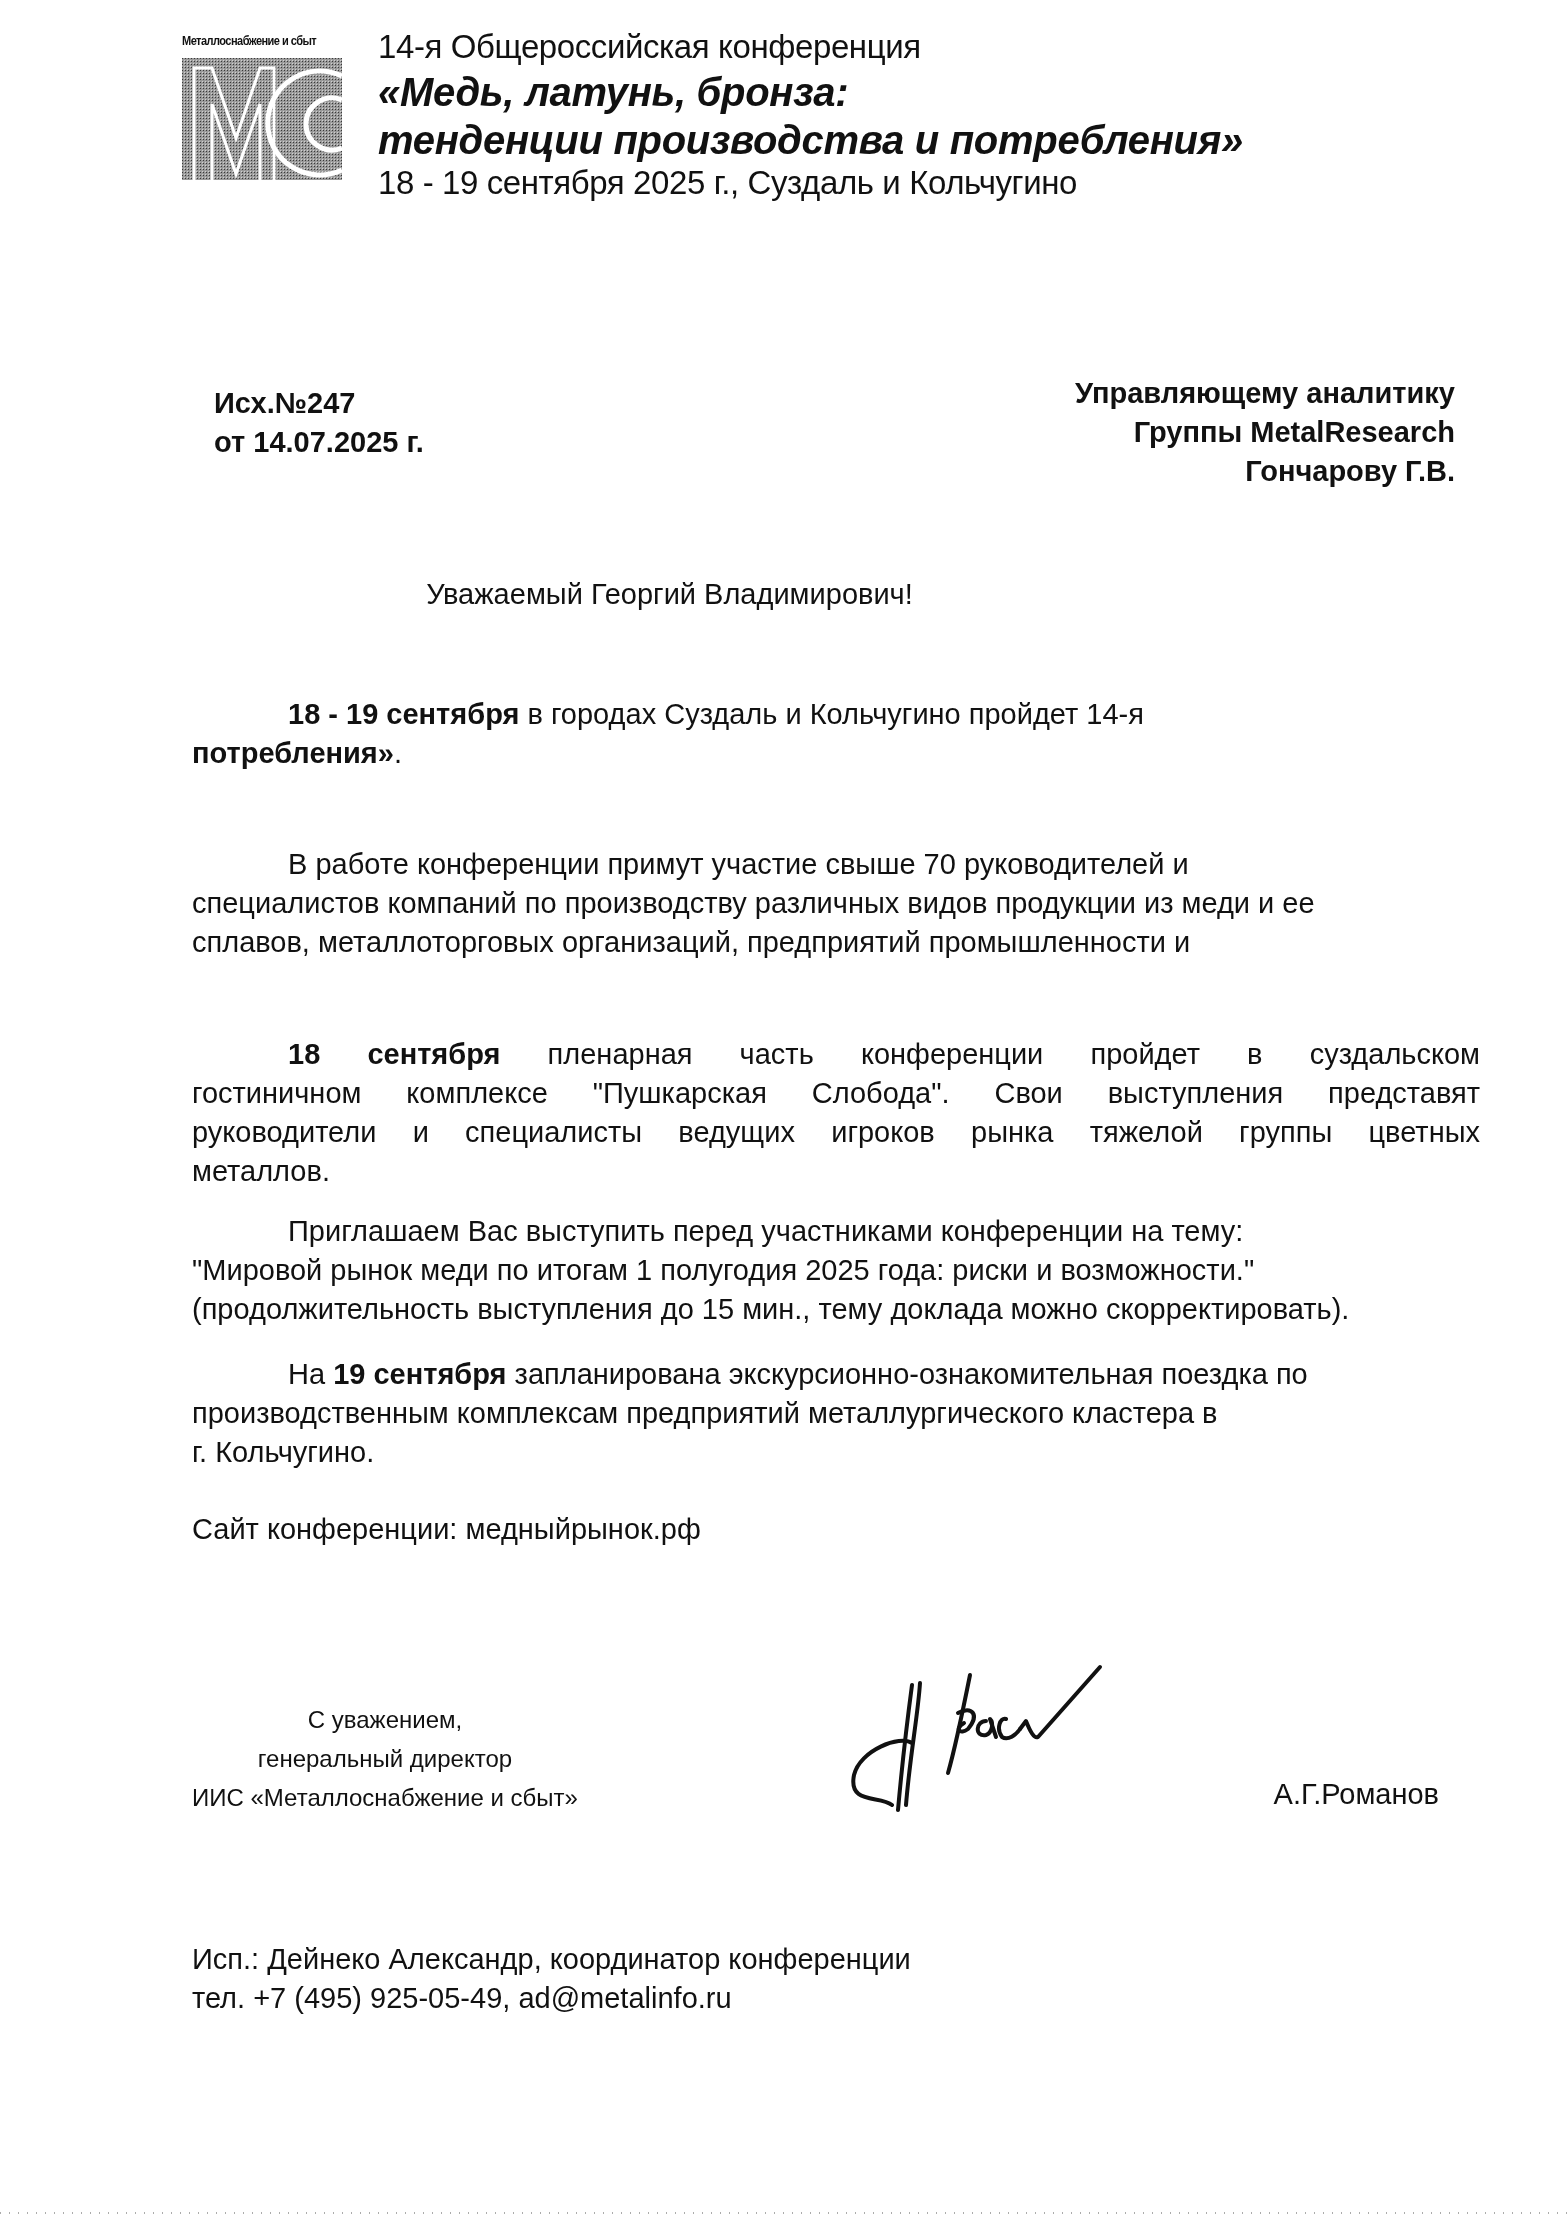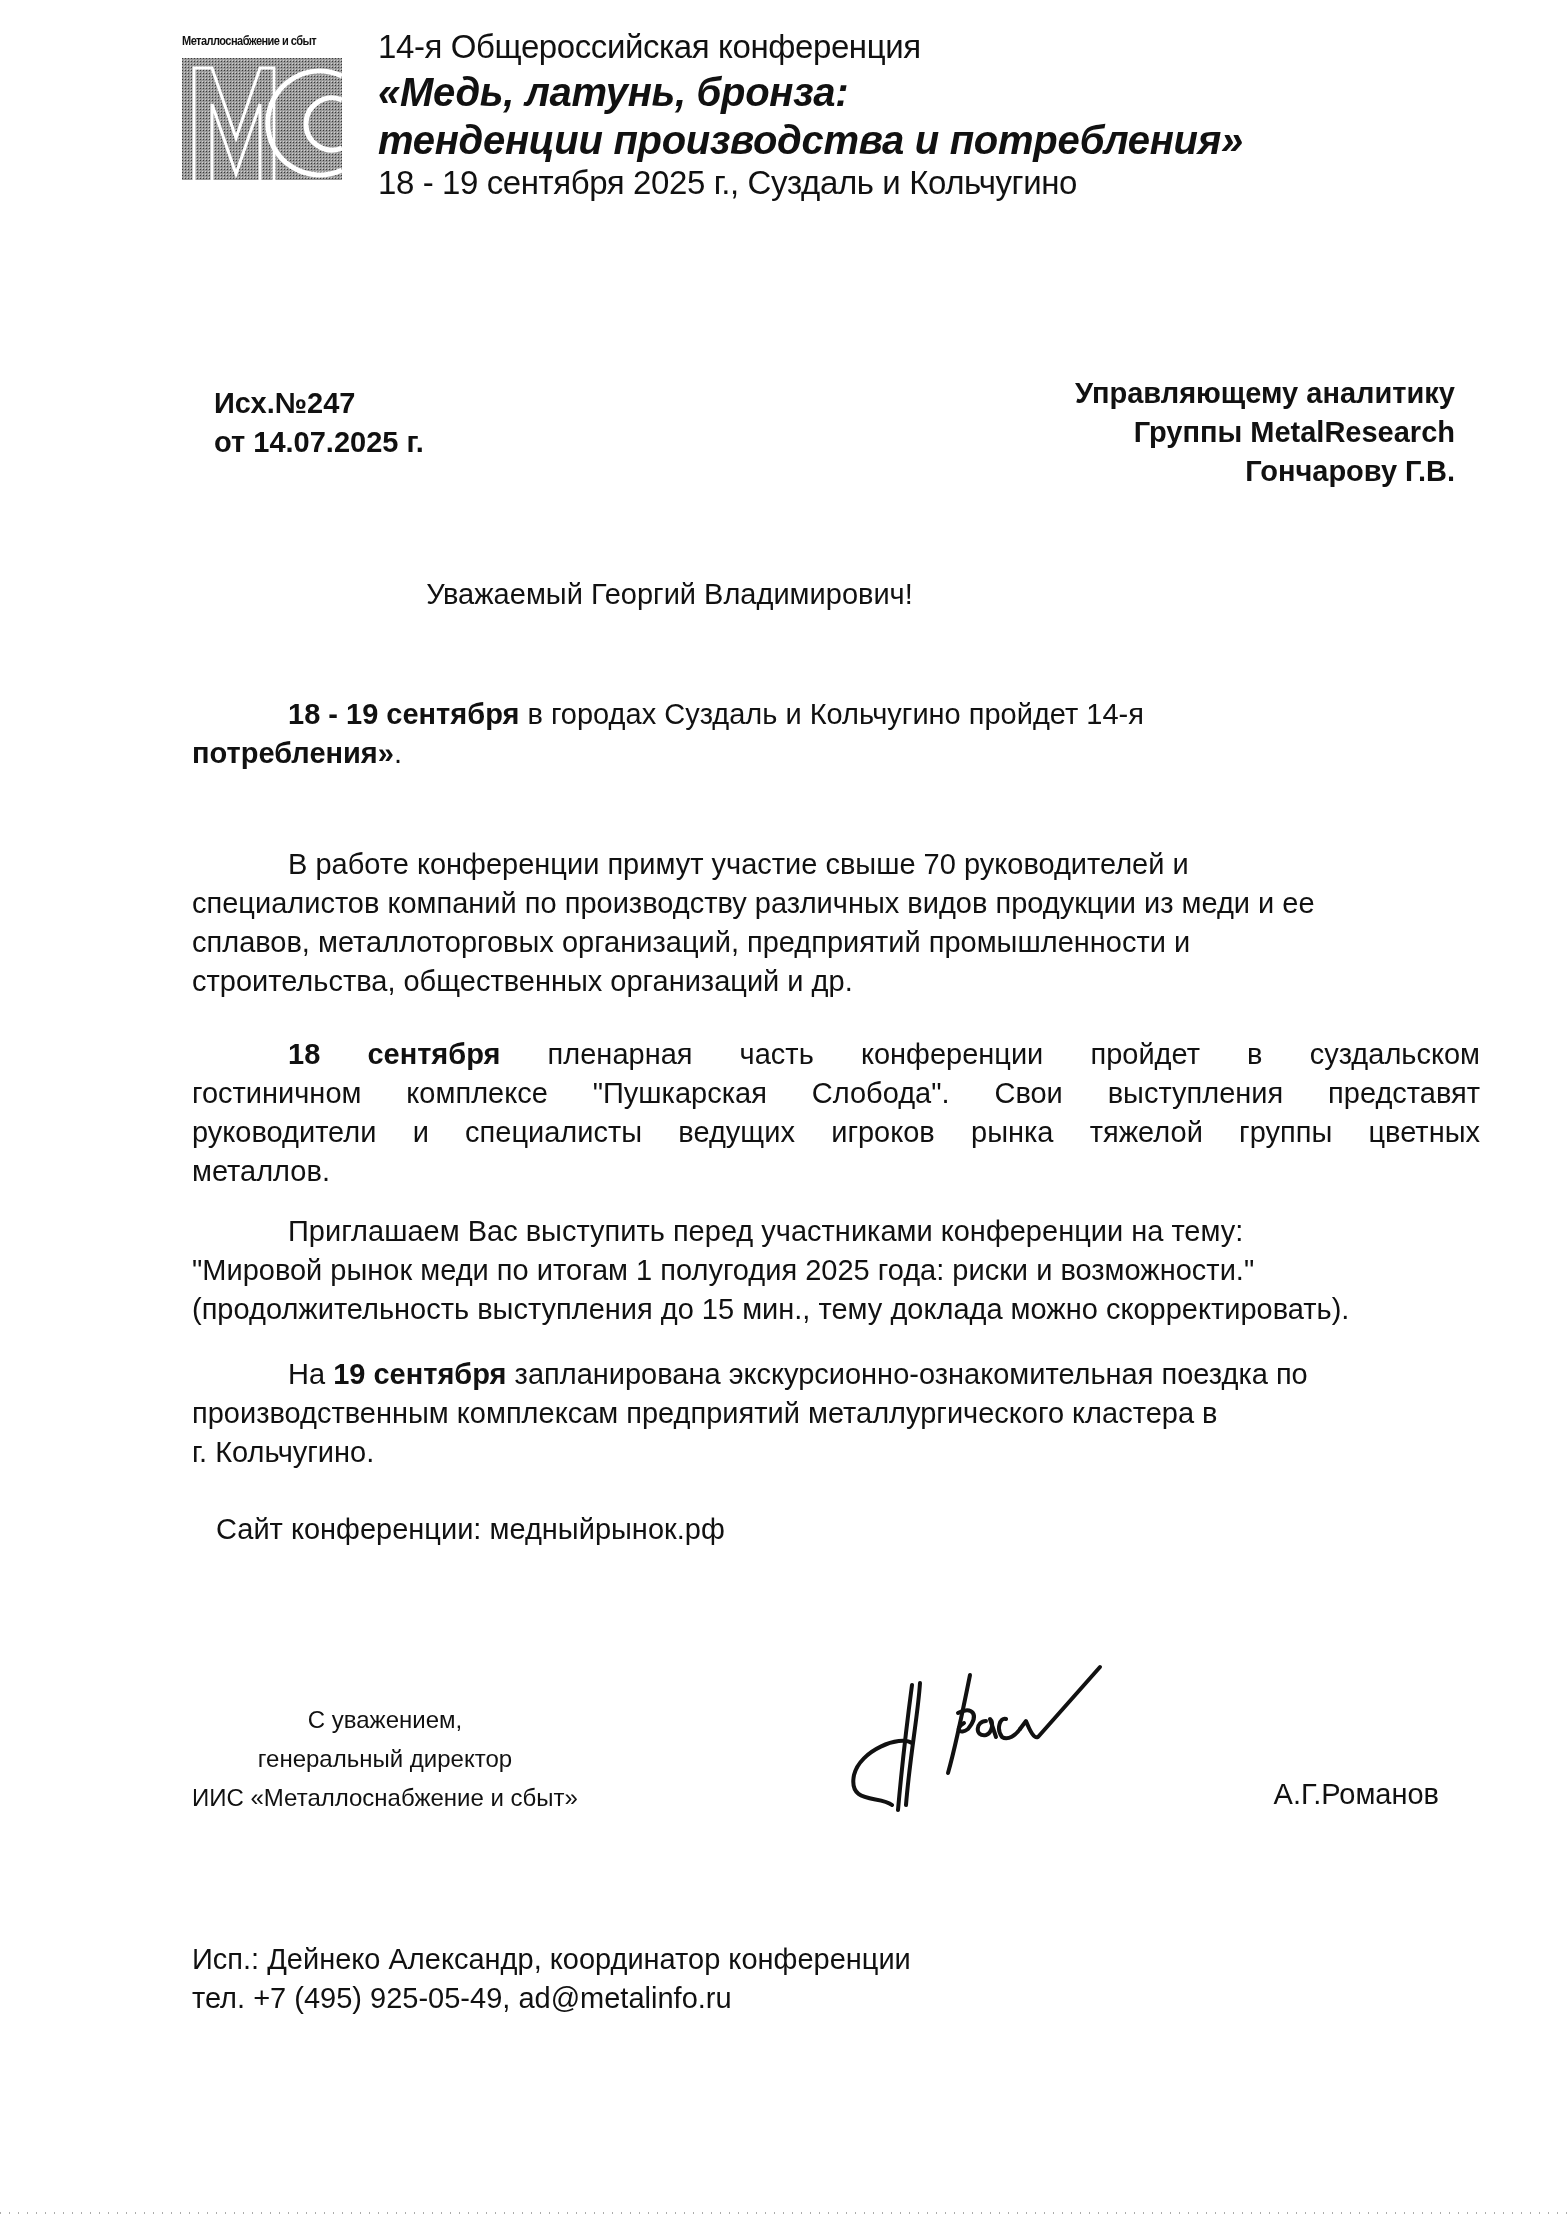--- a/index.html
+++ b/index.html
@@ -31,21 +31,21 @@
   .para .indent { padding-left: 96px; }
   .just .line { text-align: justify; text-align-last: justify; white-space: normal; }
   .just .line.last { text-align-last: left; }
   b { font-weight: bold; margin-top: 45px; }
 
   .p1 { top: 695px; }
   .p2 { top: 845px; }
   .p3 { top: 1035px; }
   .p4 { top: 1212px; }
   .p5 { top: 1355px; }
-  .site { top: 1510px; margin-left: 24px; }
+  .site { top: 1510px; }
 
   .closing { left: 192px; top: 1700px; font-size: 24px; line-height: 39px; text-align: center; }
   .signature { left: 840px; top: 1655px; width: 270px; height: 160px; }
   .signer { right: 128px; top: 1778px; font-size: 29px; }
 
   .contact { left: 192px; top: 1940px; font-size: 29px; line-height: 39px; }
 
   .scan-edge { left: 0; top: 2212px; width: 1567px; height: 2px;
                background: repeating-linear-gradient(90deg, #888 0 1px, transparent 1px 9px); opacity: 0.7; }
 </style>
@@ -98,21 +98,20 @@
 
 <div class="abs para p1">
   <span class="line indent"><b>18 - 19 сентября</b><span> в городах Суздаль и Кольчугино пройдет 14-я</span></span>
   <span class="line"><b>потребления»</b><span>.</span></span>
 </div>
 
 <div class="abs para p2">
   <span class="line indent">В работе конференции примут участие свыше 70 руководителей и</span>
   <span class="line">специалистов компаний по производству различных видов продукции из меди и ее</span>
   <span class="line">сплавов, металлоторговых организаций, предприятий промышленности и</span>
-  <span class="line">строительства, общественных организаций и др.</span>
 </div>
 
 <div class="abs para p3 just">
   <span class="line indent"><b>18 сентября</b><span> пленарная часть конференции пройдет в суздальском</span></span>
   <span class="line">гостиничном комплексе "Пушкарская Слобода". Свои выступления представят</span>
   <span class="line">руководители и специалисты ведущих игроков рынка тяжелой группы цветных</span>
   <span class="line last">металлов.</span>
 </div>
 
 <div class="abs para p4">

